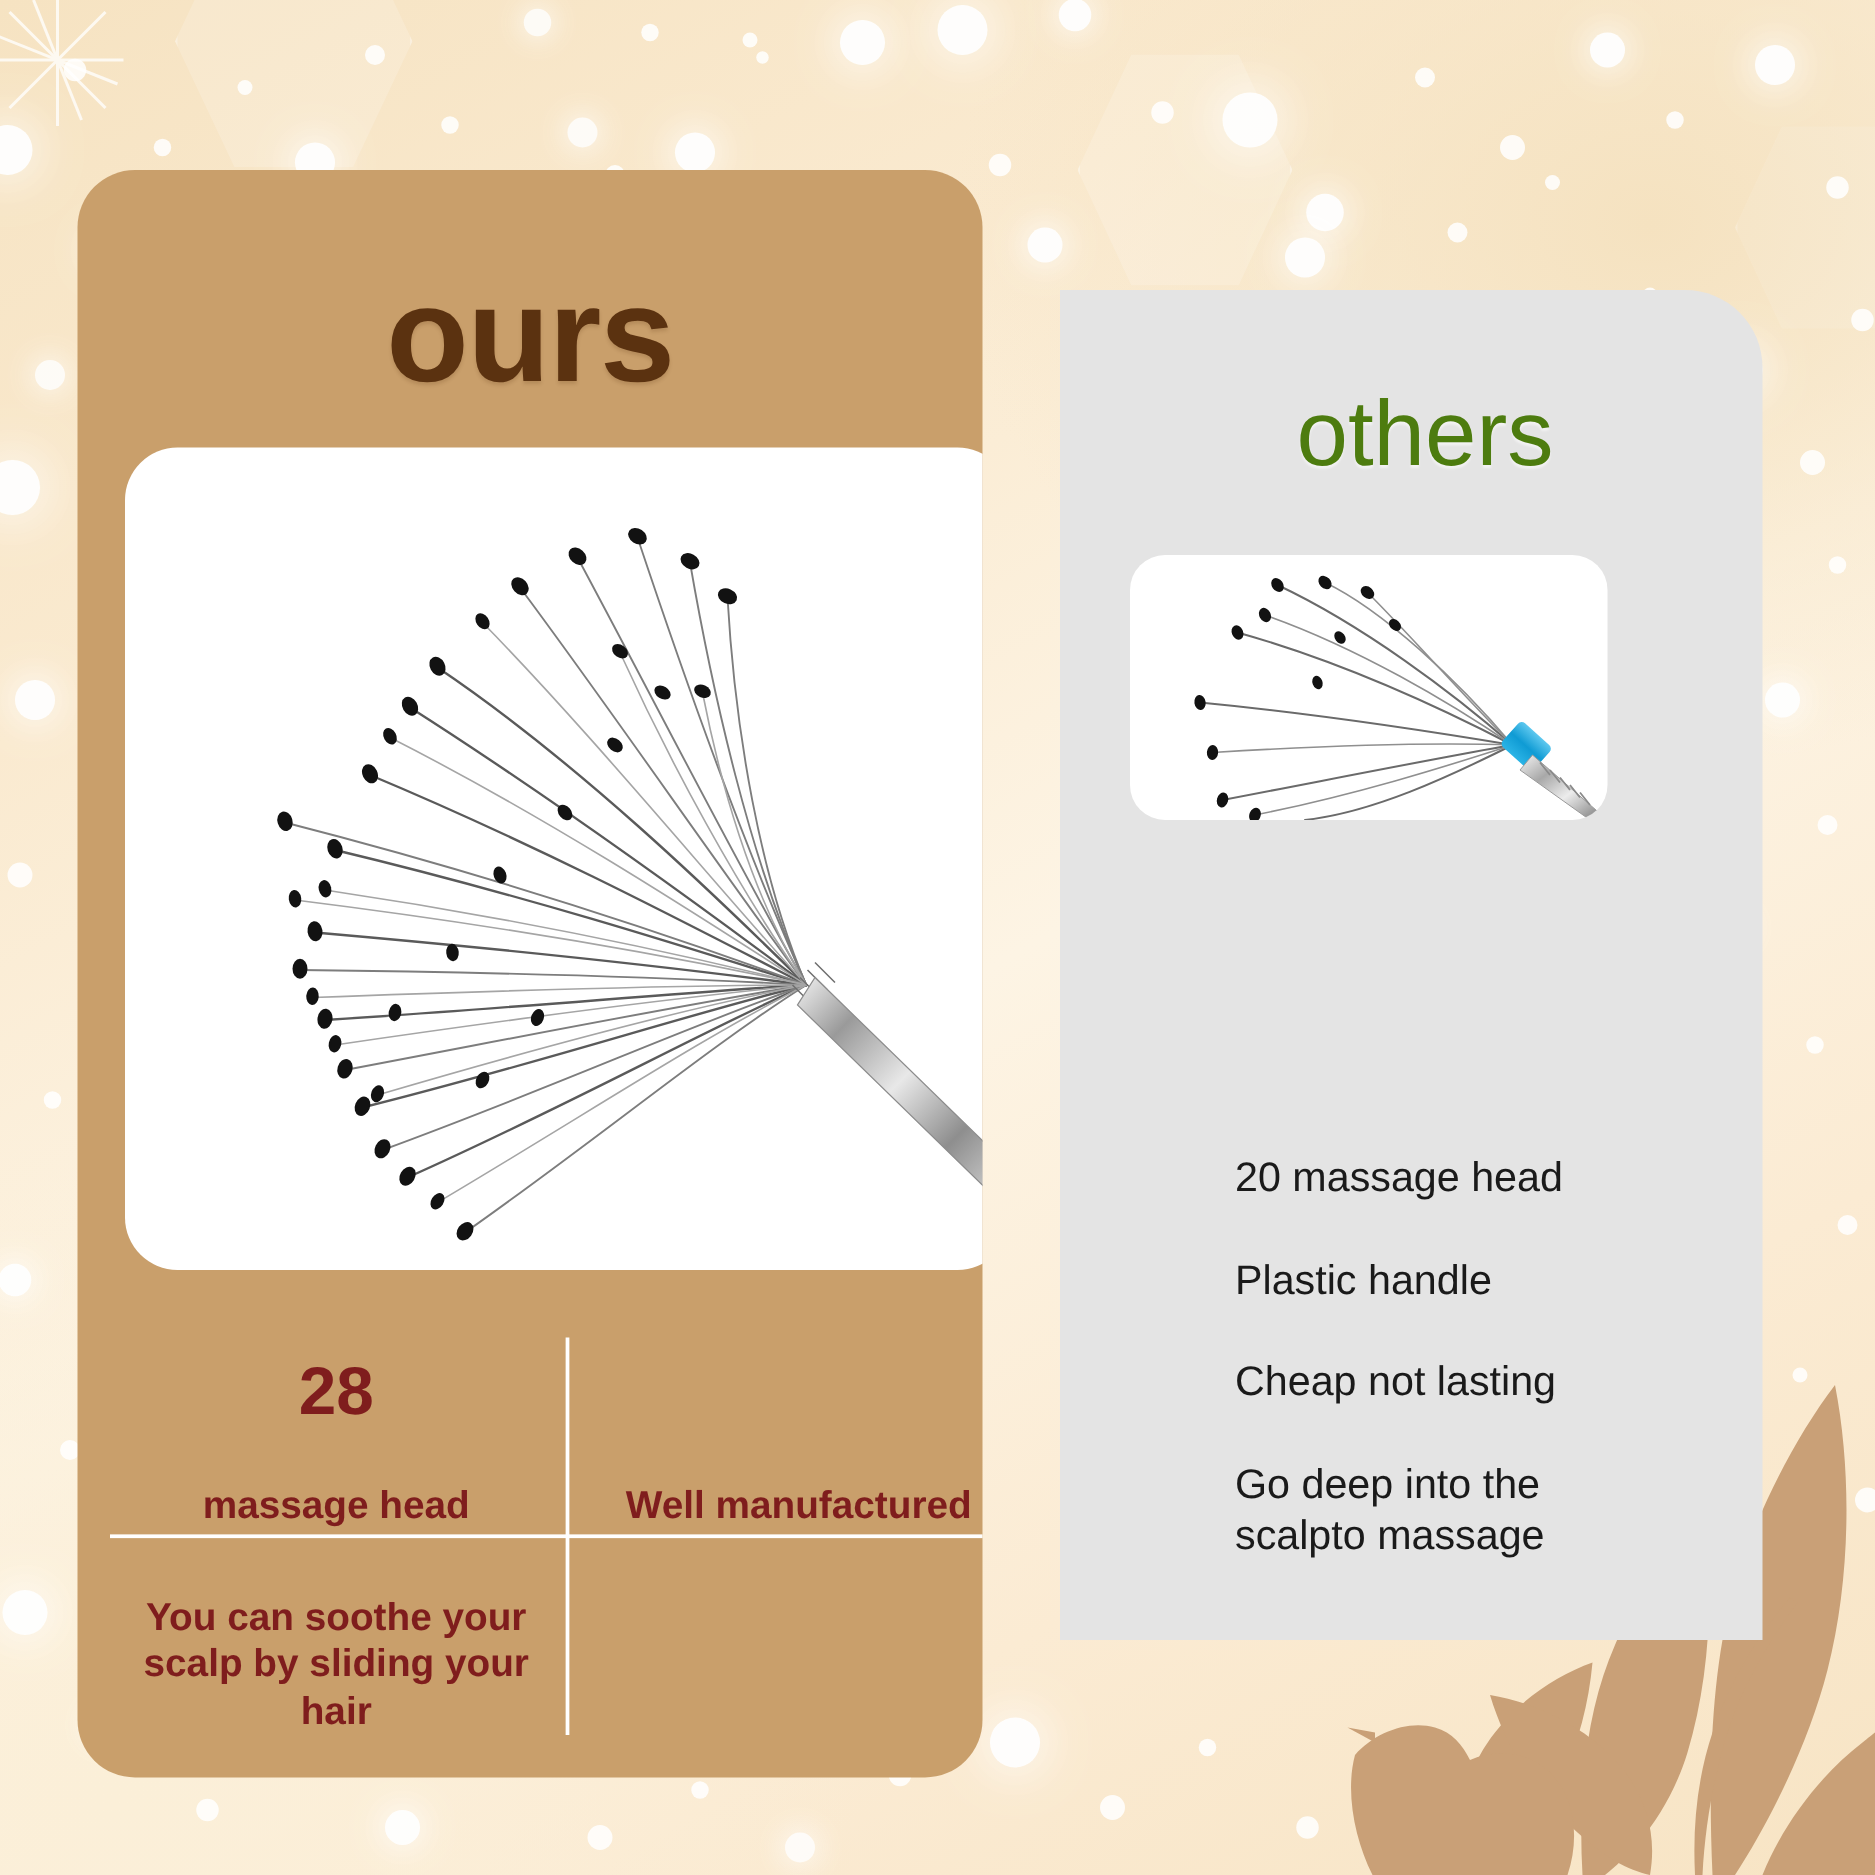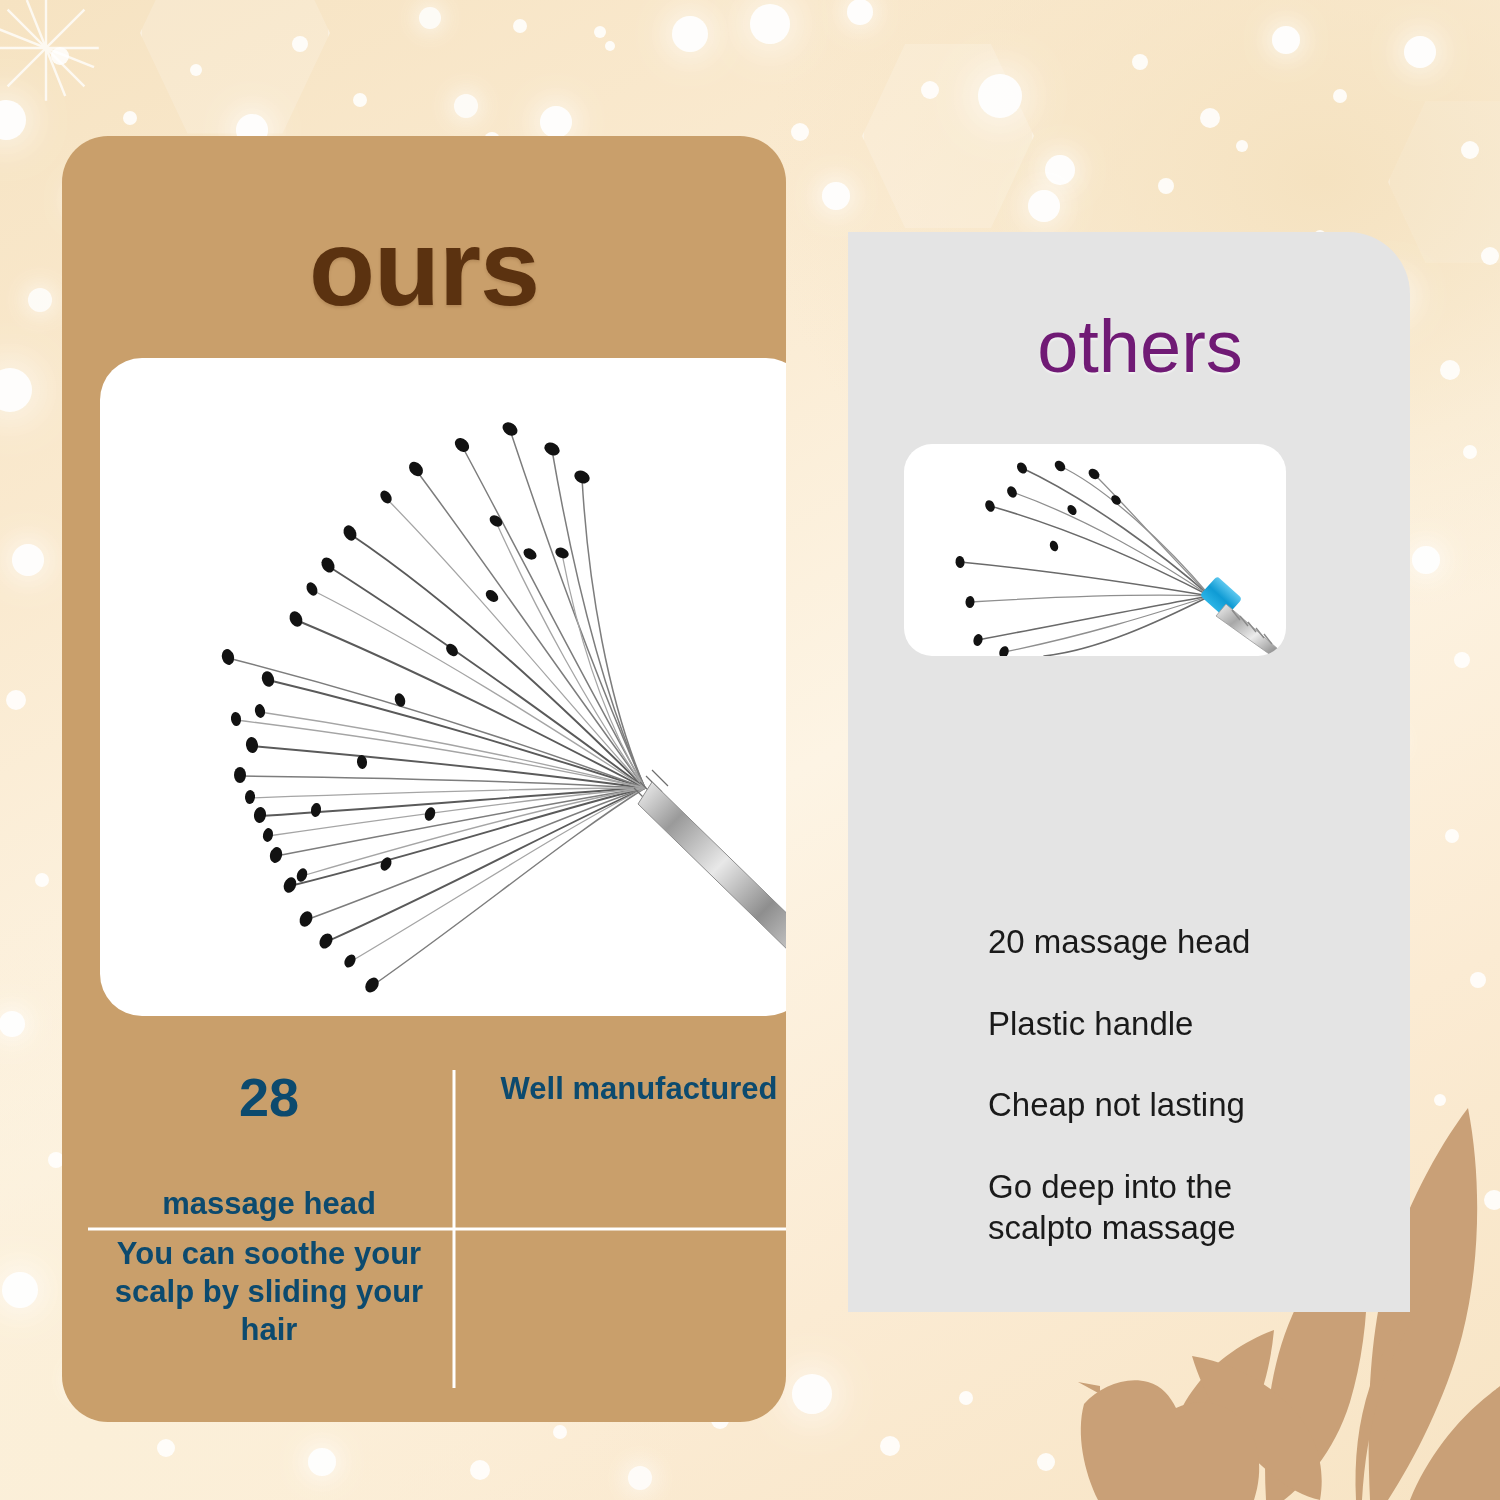--- a/index.html
+++ b/index.html
@@ -84,23 +84,23 @@
     left:22px; top:928px;
     width:740px; height:330px;
     display:grid;
     grid-template-columns:1fr 1fr;
     grid-template-rows:1fr 1fr;
   }
   #ours-grid .cell {
     display:flex;
     flex-direction:column;
     align-items:center;
-    justify-content:space-between;
+    justify-content:flex-end;
     text-align:center;
-    color:#0c4a6e;
+    color:#7f1d1d;
     font-weight:bold;
     padding:6px 14px;
     gap:40px;
   }
   #ours-grid .cell .big {
     font-size:54px;
     line-height:1.02;
     margin-bottom:4px;
   }
   #ours-grid .cell .cap {
@@ -127,21 +127,21 @@
   #others-card {
     position:absolute;
     left:848px; top:232px;
     width:562px; height:1080px;
     background:#E4E4E4;
     border-radius:0 62px 0 0;
     overflow:hidden;
   }
   #others-title {
     text-align:center;
-    color:#701a75;
+    color:#4d7c0f;
     font-size:74px;
     font-weight:400;
     line-height:1;
     margin-top:78px;
     margin-left:22px;
     text-shadow:0 2px 2px rgba(255,255,255,0.55);
   }
   #others-photo {
     position:absolute;
     left:56px; top:212px;

